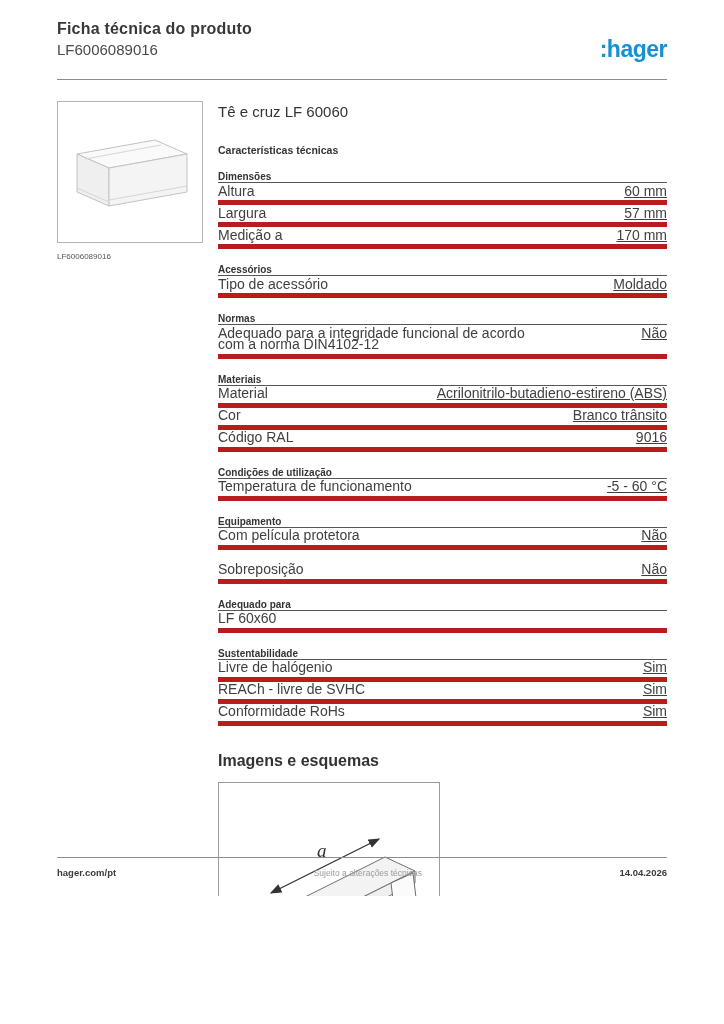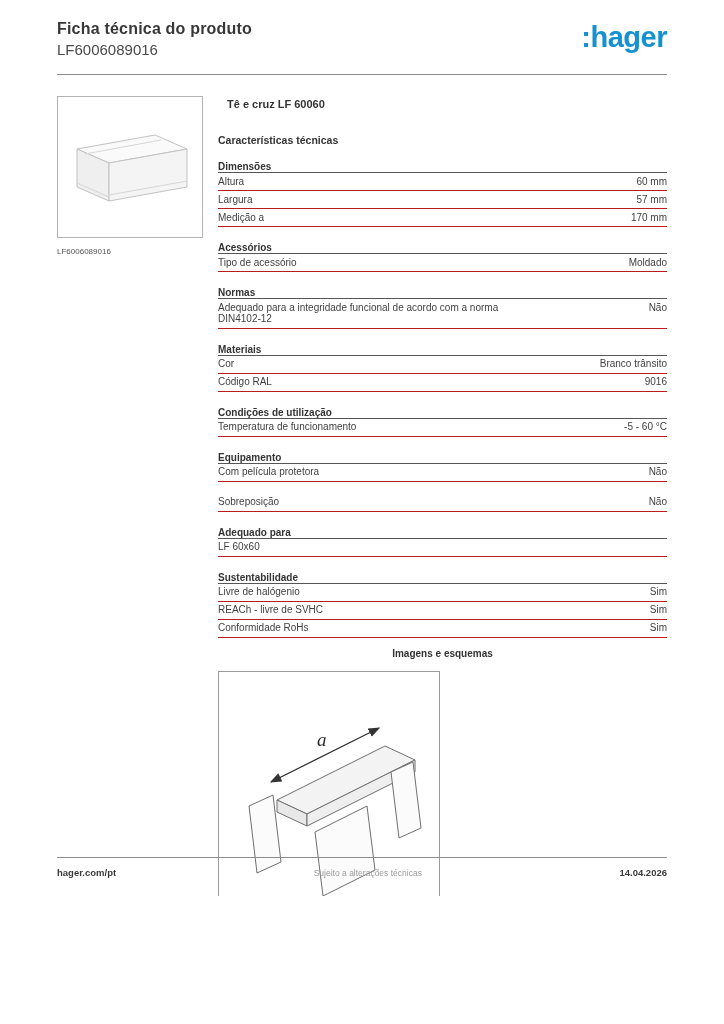--- a/index.html
+++ b/index.html
@@ -10,46 +10,46 @@
     color: #3c3c3c;
     position: relative;
     overflow: hidden;
   }
   .page { width: 724px; height: 896px; position: relative; padding: 20px 57px 0 57px; overflow: hidden; }
 
   
   .header { display: flex; justify-content: space-between; align-items: flex-start; }
   .page-title { font-size: 16px; font-weight: bold; color: #383838; letter-spacing: 0.2px; }
   .page-subtitle { font-size: 15px; color: #4a4a4a; margin-top: 3px; font-weight: normal; }
-  .logo { font-size: 29px; font-weight: bold; letter-spacing: -0.5px; margin-top: 1px; }
+  .logo { font-size: 23px; font-weight: bold; letter-spacing: -0.5px; margin-top: 16px; }
   .header-rule { border-bottom: 1px solid #8c8c8c; margin-top: 16px; }
 
   
   .content { display: flex; margin-top: 21px; }
   .left-col { width: 146px; flex: 0 0 146px; }
   .image-box { width: 146px; height: 142px; border: 1px solid #b3b3b3; background: #fff;
                display: flex; align-items: center; justify-content: center; }
   .image-caption { font-size: 8px; color: #555; margin-top: 9px; }
   .right-col { flex: 1; margin-left: 15px; min-width: 0; }
 
-  .product-name { font-size: 11px; font-weight: bold; color: #333; margin-top: 2px; margin-left: 9px; }
+  .product-name { font-size: 15px; font-weight: normal; color: #333; margin-top: 2px; }
   .characteristics-title { font-size: 10.5px; font-weight: bold; color: #333; margin-top: 24px; }
 
   
   .spec-section { margin-top: 12px; }
   .section-title { font-size: 10px; font-weight: bold; color: #333;
                    padding: 3px 0 0 0; border-bottom: 1px solid #565656; }
   .spec-row { display: flex; justify-content: space-between; align-items: flex-start;
-              padding: 2.5px 0 3px 0; border-bottom: 1px solid #b91c1c;
-              font-size: 10px; line-height: 11.5px; color: #3f3f3f; }
+              padding: 2.5px 0 3px 0; border-bottom: 5px solid #b91c1c;
+              font-size: 14px; line-height: 11.5px; color: #3f3f3f; }
   .spec-row .label { max-width: 70%; }
-  .spec-row .value { text-align: left; white-space: nowrap; padding-left: 8px; }
-
-  
-  .images-title { font-size: 10px; font-weight: bold; color: #333; margin-top: 10px; text-align: center; }
+  .spec-row .value { text-align: left; white-space: nowrap; padding-left: 8px; text-decoration: underline; }
+
+  
+  .images-title { font-size: 16px; font-weight: bold; color: #333; margin-top: 26px; }
   .diagram-box { width: 222px; height: 233px; border: 1px solid #9b9b9b; margin-top: 12px;
                  background: #fff; display: flex; align-items: center; justify-content: center; }
   .dim-label { font-family: "Liberation Serif", serif; font-style: italic; }
 
   
   .footer { position: absolute; left: 57px; right: 57px; bottom: 18px; }
   .footer-rule { border-top: 1px solid #8c8c8c; }
   .footer-row { display: flex; justify-content: space-between; align-items: flex-end; padding-top: 9px; }
   .footer-left { font-size: 9.5px; font-weight: bold; color: #3a3a3a; }
   .footer-center { font-size: 8.5px; color: #9a9a9a; }
@@ -117,20 +117,24 @@
           </section>
           <section class="spec-section">
             <div class="section-title">Normas</div>
             <div class="spec-row">
               <span class="label">Adequado para a integridade funcional de acordo com a norma DIN4102-12</span>
               <span class="value">Não</span>
             </div>
           </section>
           <section class="spec-section">
             <div class="section-title">Materiais</div>
+            <div class="spec-row">
+              <span class="label">Material</span>
+              <span class="value">Acrilonitrilo-butadieno-estireno (ABS)</span>
+            </div>
             <div class="spec-row">
               <span class="label">Cor</span>
               <span class="value">Branco trânsito</span>
             </div>
             <div class="spec-row">
               <span class="label">Código RAL</span>
               <span class="value">9016</span>
             </div>
           </section>
           <section class="spec-section">

